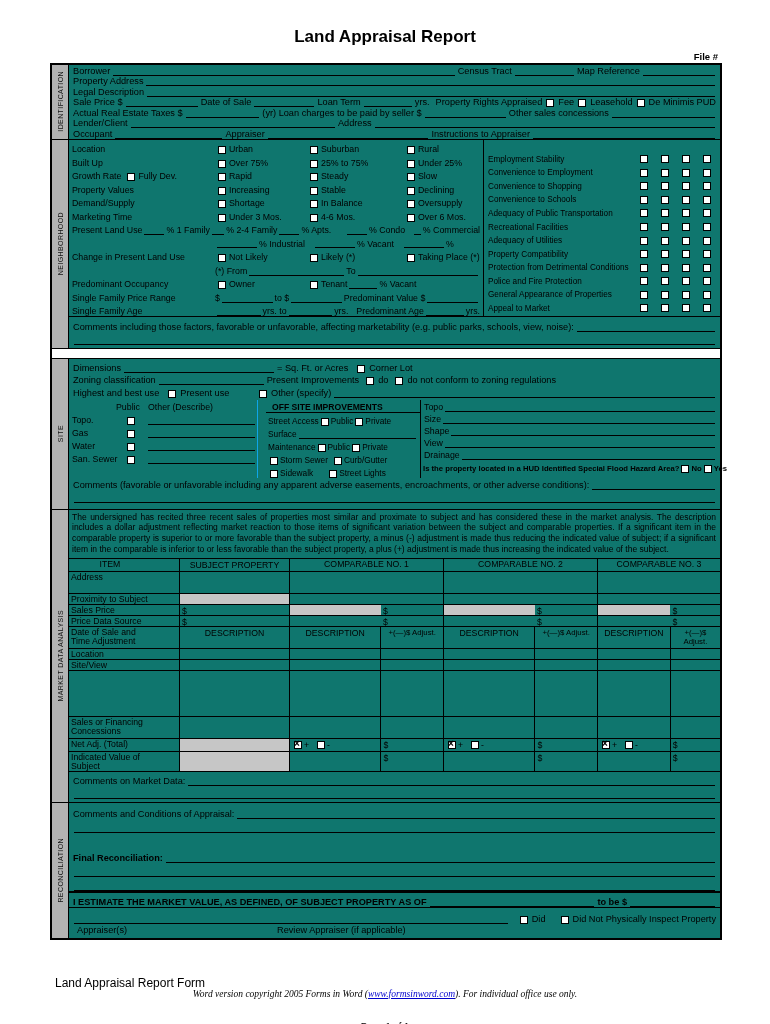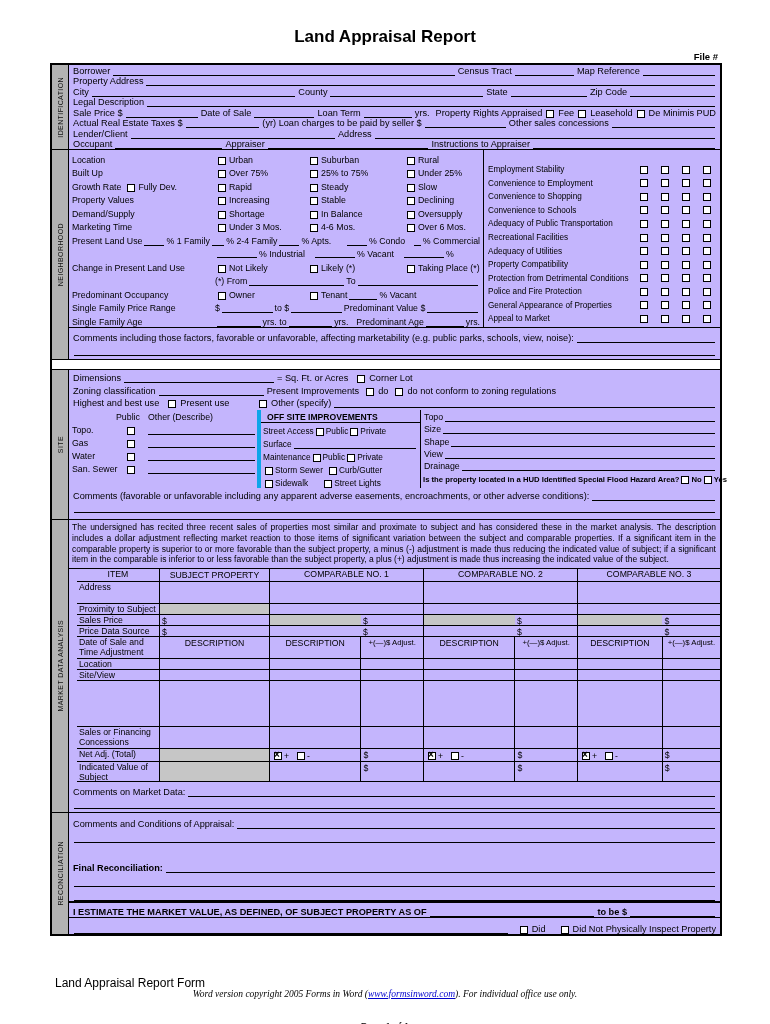--- a/index.html
+++ b/index.html
@@ -1,20 +1,20 @@
 <!DOCTYPE html>
 <html><head>
 <meta charset="utf-8">
 <style>
   *{margin:0;padding:0;box-sizing:border-box;}
   html,body{width:770px;height:1024px;}
   body{background:#fff;font-family:"Liberation Sans",sans-serif;color:#000;position:relative;overflow:hidden;}
   .title{position:absolute;top:27px;left:0;width:100%;text-align:center;font-size:17px;font-weight:bold;}
   .file-label{position:absolute;top:51px;right:52px;font-size:9.5px;font-weight:bold;}
-  .form{position:absolute;top:63px;left:50px;width:672px;border:2px solid #000;background:#c4b5fd;}
+  .form{position:absolute;top:63px;left:50px;width:672px;border:2px solid #000;background:#0f766e;}
   .section{display:flex;border-bottom:1px solid #000;align-items:stretch;}
   .section.last{border-bottom:none;}
   .side{width:17px;min-width:17px;background:#b3b3b3;border-right:1px solid #000;display:flex;align-items:center;justify-content:center;overflow:hidden;}
   .side span{writing-mode:vertical-rl;transform:rotate(180deg);font-size:7px;letter-spacing:.4px;white-space:nowrap;color:#111;}
   .content{flex:1;min-width:0;}
   .row{display:flex;align-items:flex-end;padding:0 3px;font-size:9.2px;white-space:nowrap;}
   .row .lbl{margin:0 1px;}
   .fill{flex:1;border-bottom:1px solid #000;height:8px;margin:0 2px;min-width:5px;}
   .cb{width:8px;height:8px;min-width:8px;border:1px solid #000;display:inline-block;margin:0 3px;position:relative;background:#fff;}
   .cb.checked::after{content:"×";position:absolute;left:-1px;top:-3px;font-size:10px;line-height:10px;font-weight:bold;}
@@ -48,36 +48,36 @@
   .nb-comments{border-top:1px solid #000;padding:2px 0 3px 0;}
   
   .site-content{padding-top:1px;}
   .site-block{display:flex;margin-top:2px;}
   .sb-a{width:188px;min-width:188px;font-size:8.8px;}
   .sa-head{display:flex;height:12px;font-size:8.8px;padding-left:3px;align-items:flex-end;white-space:nowrap;}
   .sa-sp{width:44px;min-width:44px;}
   .sa-row{display:flex;align-items:flex-end;height:13px;padding-left:3px;}
   .sa-lbl{width:44px;min-width:44px;white-space:nowrap;}
   .sa-cbc{width:30px;min-width:30px;display:flex;justify-content:center;}
-  .sb-b{width:164px;min-width:164px;border-left:4px solid #0ea5e9;border-right:1px solid #000;font-size:8.3px;}
+  .sb-b{width:164px;min-width:164px;border-left:1px solid #0ea5e9;border-right:1px solid #000;font-size:8.3px;padding-left:8px;}
   .sb-b-head{font-weight:bold;font-size:8.6px;padding:2px 0 0 6px;height:13px;border-bottom:1px solid #000;white-space:nowrap;}
   .sb-row{display:flex;align-items:flex-end;height:13px;padding:0 2px;white-space:nowrap;}
   .sb-row .cb{margin:0 2px;}
   .sb-c{flex:1;min-width:0;font-size:8.8px;}
   .sc-row{display:flex;align-items:flex-end;height:12.2px;padding:0 3px;white-space:nowrap;}
   .sc-flood{display:flex;align-items:flex-end;height:13px;padding:0 2px;font-weight:bold;font-size:7.7px;white-space:nowrap;}
   .sc-flood .cb{margin:0 2px;}
   
   .m-intro{font-size:8.5px;line-height:1.27;padding:2px 4px 3px 3px;text-align:justify;white-space:normal;}
-  .m-table{border-top:1px solid #000;padding-left:8px;}
+  .m-table{border-top:1px solid #000;}
   .mt-row{display:flex;border-bottom:1px solid #000;font-size:8.7px;align-items:stretch;}
   .mc{padding:1px 2px 0 2px;overflow:hidden;}
   .mc + .mc{border-left:1px solid #000;}
   .mc-item{width:82px;min-width:82px;white-space:normal;line-height:1.12;}
-  .mc-subj{width:110px;min-width:110px;}
+  .mc-subj{width:110px;min-width:110px;margin-left:28px;}
   .mc-comp{width:154px;min-width:154px;display:flex;padding:0;}
   .mc-comp3{flex:1;display:flex;padding:0;}
   .mdesc{flex:1.5;padding:1px 2px 0 2px;overflow:hidden;}
   .madj{flex:1;padding:1px 2px 0 2px;overflow:hidden;}
   .madj.bl{border-left:1px solid #000;}
   .c{text-align:center;}
   .adjh{font-size:7.8px;}
   .shade{background:#c6c6c6;}
   .na{display:flex;align-items:center;white-space:nowrap;}
   .na .cb{margin:0 2px;}
@@ -112,30 +112,20 @@
         <span class="lbl">Census Tract</span>
         <span class="fill" style="flex:0.9"></span>
         <span class="lbl">Map Reference</span>
         <span class="fill" style="flex:1.1"></span>
       </div>
       <div class="row h10">
         <span class="lbl">Property Address</span>
         <span class="fill"></span>
       </div>
       <div class="row h10">
-        <span class="lbl">City</span>
-        <span class="fill" style="flex:2.4"></span>
-        <span class="lbl">County</span>
-        <span class="fill" style="flex:1.8"></span>
-        <span class="lbl">State</span>
-        <span class="fill" style="flex:0.9"></span>
-        <span class="lbl">Zip Code</span>
-        <span class="fill" style="flex:1"></span>
-      </div>
-      <div class="row h10">
         <span class="lbl">Legal Description</span>
         <span class="fill"></span>
       </div>
       <div class="row h10">
         <span class="lbl">Sale Price $</span>
         <span class="fill" style="flex:1.2"></span>
         <span class="lbl">Date of Sale</span>
         <span class="fill" style="flex:1"></span>
         <span class="lbl">Loan Term</span>
         <span class="fill" style="flex:0.8"></span>
@@ -989,20 +979,24 @@
         <span class="lbl b">to be $</span>
         <span class="fill" style="max-width:85px"></span>
       </div>
       <div class="row h16">
         <span class="fill"></span>
         <span class="cb" style="margin-left:10px"></span>
         <span class="lbl">Did</span>
         <span class="cb" style="margin-left:14px"></span>
         <span class="lbl">Did Not Physically Inspect Property</span>
       </div>
+      <div class="sig-labels">
+        <span class="sig-appr">Appraiser(s)</span>
+        <span>Review Appraiser (if applicable)</span>
+      </div>
     </div>
   </div>
 </div>
 
 <div class="footer-left">Land Appraisal Report Form</div>
 <div class="footer-center">Page 1 of 1</div>
 <div class="footer-copy">
   <span>Word version copyright 2005 Forms in Word (</span><span class="link">www.formsinword.com</span><span>).  For individual office use only.</span>
 </div>
 

